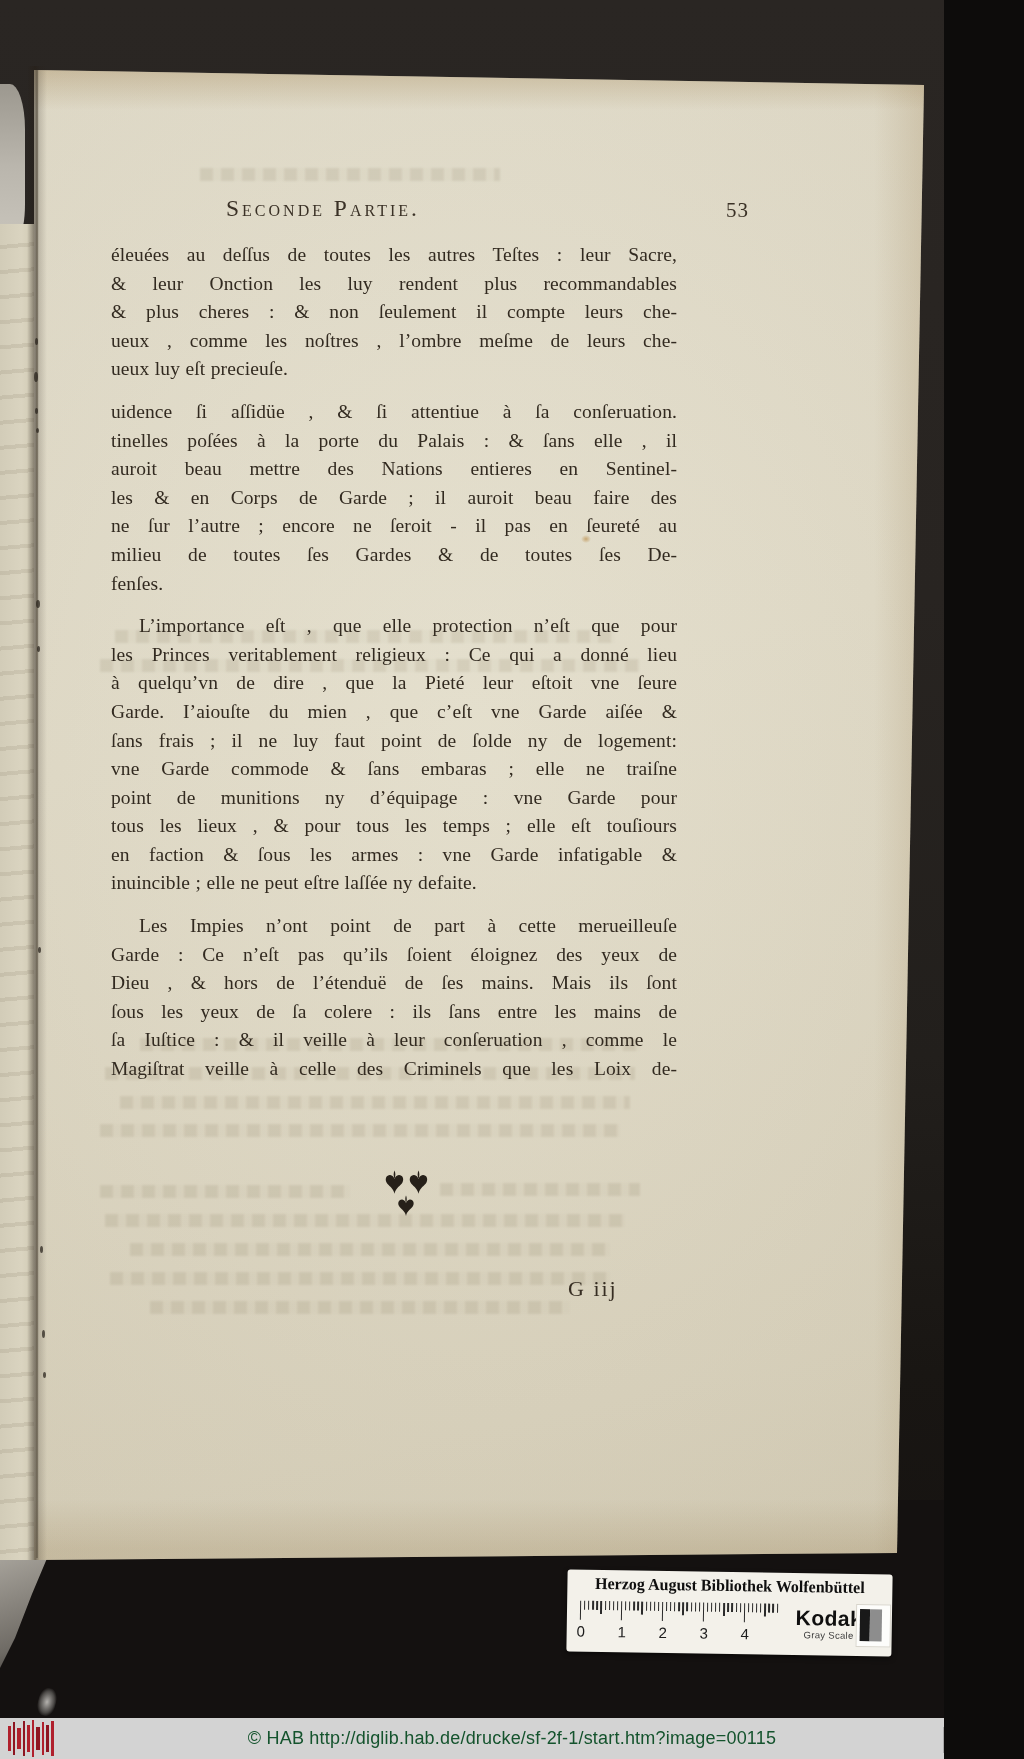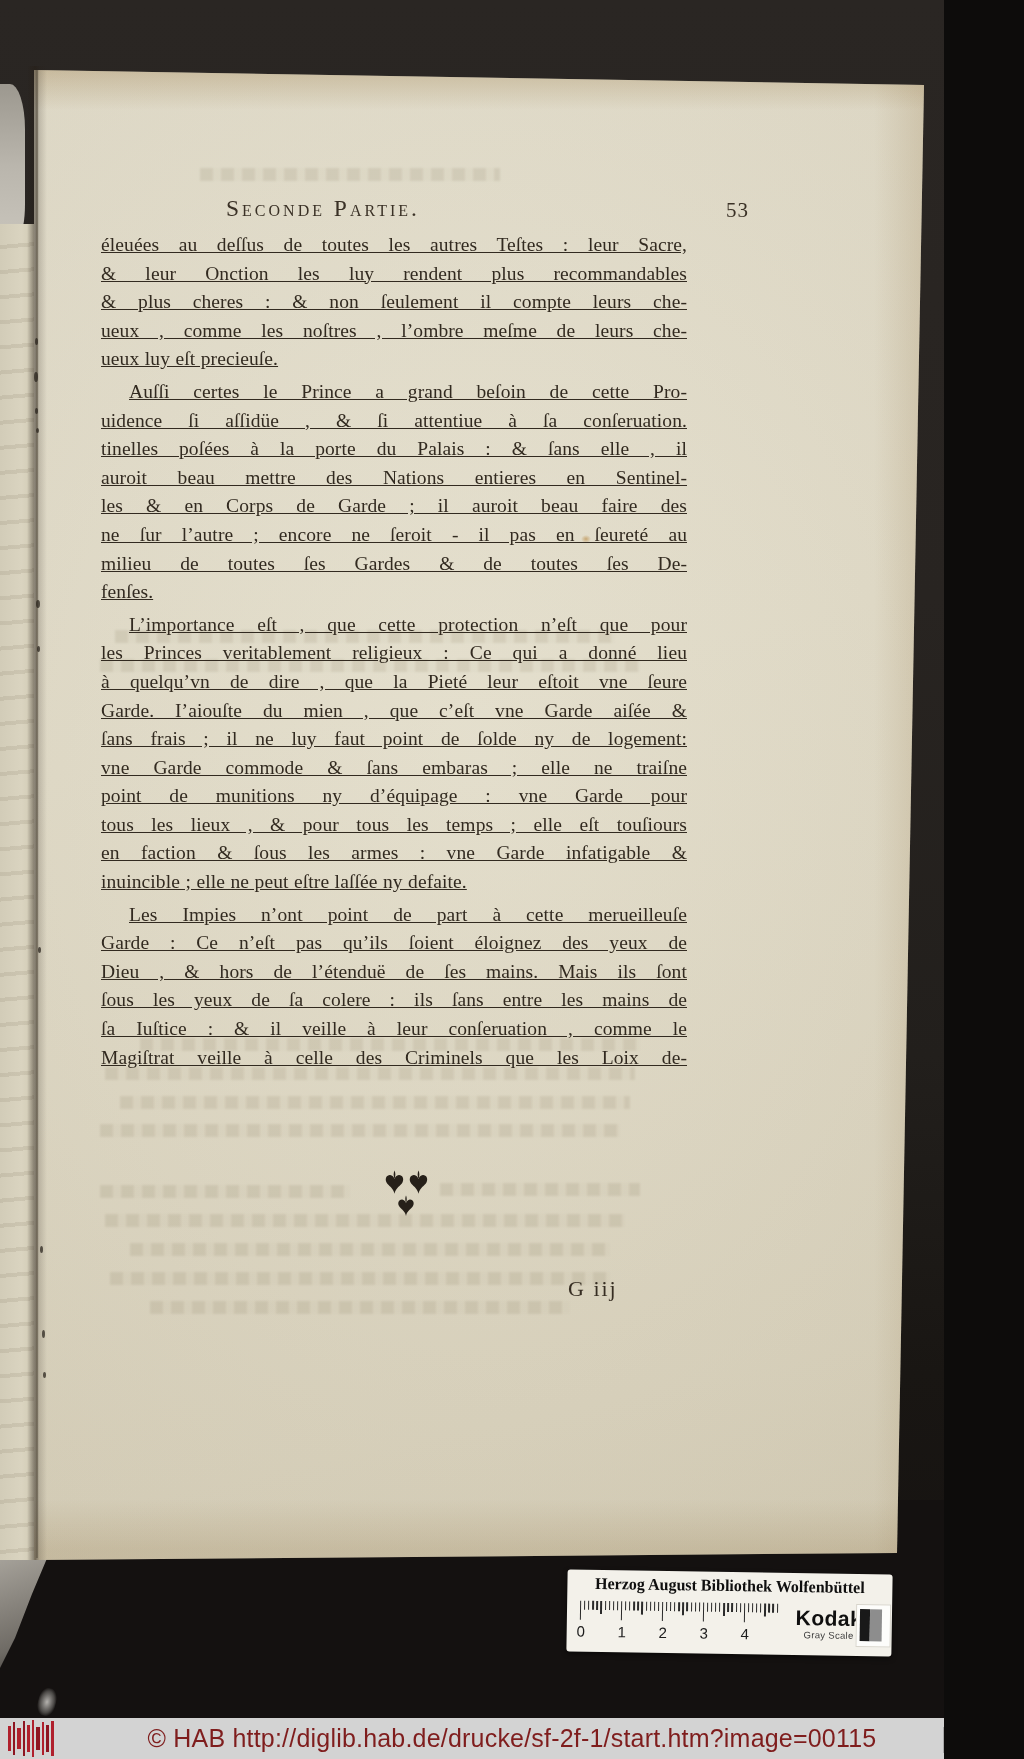--- a/index.html
+++ b/index.html
@@ -37,21 +37,21 @@
   .gutter-shadow{position:absolute;left:27px;top:66px;width:20px;height:1494px;
       background:linear-gradient(90deg,rgba(38,30,22,0) 0%,rgba(38,30,22,.50) 42%,rgba(38,30,22,.16) 62%,rgba(38,30,22,0) 100%);}
   .gutter-line{position:absolute;left:36px;top:70px;width:2px;height:1488px;background:rgba(80,70,56,.45);}
 
   
   .text-block{position:absolute;left:97px;top:195px;width:594px;color:#322a20;}
   .running-head{position:relative;height:32px;padding-right:142px;text-align:center;
       font-variant:small-caps;font-size:23.5px;letter-spacing:3px;color:#3a3126;}
   .page-number{position:absolute;right:-58px;top:3px;font-size:21px;letter-spacing:1px;color:#3a3126;
       font-variant:normal;}
-  .para{margin:4px;text-decoration:underline;}
+  .para{margin:14px;}
   .line{font-size:19.5px;line-height:28.6px;white-space:normal;
       text-align:justify;text-align-last:justify;letter-spacing:.1px;word-spacing:.5px;}
   .line.last{text-align-last:left;}
   .line.indent{text-indent:28px;}
 
   
   .ghost{position:absolute;height:13px;opacity:.8;filter:blur(1.1px);
       background:repeating-linear-gradient(90deg,rgba(138,125,98,.20) 0 13px,rgba(138,125,98,.04) 13px 21px);}
   .fleck{position:absolute;background:#27211a;border-radius:50%;opacity:.72;}
   .fox-spot{position:absolute;left:581px;top:535px;width:10px;height:8px;border-radius:50%;
@@ -86,21 +86,21 @@
       border:1px solid #d8d5cc;}
   .gray-patch .pb{position:absolute;top:4px;height:32px;}
   .pb.dark{left:3px;width:10px;background:#191919;}
   .pb.mid{left:13px;width:12px;background:#8d8d8d;}
 
   
   .footer-bar{position:absolute;left:0;top:1718px;width:1024px;height:41px;background:#d3d3d3;
       font-family:"Liberation Sans",sans-serif;}
   .calibration-bars{position:absolute;left:5px;top:1px;}
   .copyright-url{position:absolute;left:50%;top:50%;transform:translate(-50%,-52%);
-      font-size:25px;color:#7f1d1d;white-space:nowrap;letter-spacing:.2px;}
+      font-size:18px;color:#14532d;white-space:nowrap;letter-spacing:.2px;}
   .dfg-logo{position:absolute;right:12px;top:2px;font-size:36px;font-weight:bold;color:#4b4b4b;
       letter-spacing:-2px;transform:scaleX(1.02);}
 </style>
 </head>
 <body>
 
 <div class="stage">
 
   <div class="bg-bottom"></div>
   <div class="wedge-top-left"></div>
@@ -147,31 +147,30 @@
     </div>
     <div id="paragraphs">
         <div class="para">
           <div class="line">éleuées au deſſus de toutes les autres Teſtes : leur Sacre,</div>
           <div class="line">&amp; leur Onction les luy rendent plus recommandables</div>
           <div class="line">&amp; plus cheres : &amp; non ſeulement il compte leurs che-</div>
           <div class="line">ueux , comme les noſtres , l’ombre meſme de leurs che-</div>
           <div class="line last">ueux luy eſt precieuſe.</div>
         </div>
         <div class="para">
-          <div class="line indent">Auſſi certes le Prince a grand beſoin de cette Pro-</div>
           <div class="line">uidence ſi aſſidüe , &amp; ſi attentiue à ſa conſeruation.</div>
           <div class="line">tinelles poſées à la porte du Palais : &amp; ſans elle , il</div>
           <div class="line">auroit beau mettre des Nations entieres en Sentinel-</div>
           <div class="line">les &amp; en Corps de Garde ; il auroit beau faire des</div>
           <div class="line">ne ſur l’autre ; encore ne ſeroit - il pas en ſeureté au</div>
           <div class="line">milieu de toutes ſes Gardes &amp; de toutes ſes De-</div>
           <div class="line last">fenſes.</div>
         </div>
         <div class="para">
-          <div class="line indent">L’importance eſt , que cette protection n’eſt que pour</div>
+          <div class="line indent">L’importance eſt , que elle protection n’eſt que pour</div>
           <div class="line">les Princes veritablement religieux : Ce qui a donné lieu</div>
           <div class="line">à quelqu’vn de dire , que la Pieté leur eſtoit vne ſeure</div>
           <div class="line">Garde. I’aiouſte du mien , que c’eſt vne Garde aiſée &amp;</div>
           <div class="line">ſans frais ; il ne luy faut point de ſolde ny de logement:</div>
           <div class="line">vne Garde commode &amp; ſans embaras ; elle ne traiſne</div>
           <div class="line">point de munitions ny d’équipage : vne Garde pour</div>
           <div class="line">tous les lieux , &amp; pour tous les temps ; elle eſt touſiours</div>
           <div class="line">en faction &amp; ſous les armes : vne Garde infatigable &amp;</div>
           <div class="line last">inuincible ; elle ne peut eſtre laſſée ny defaite.</div>
         </div>

